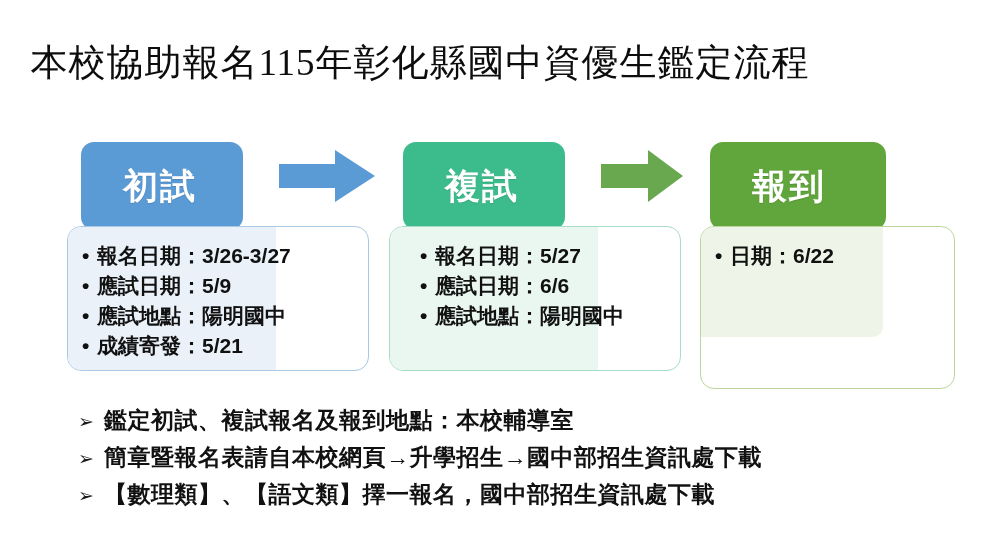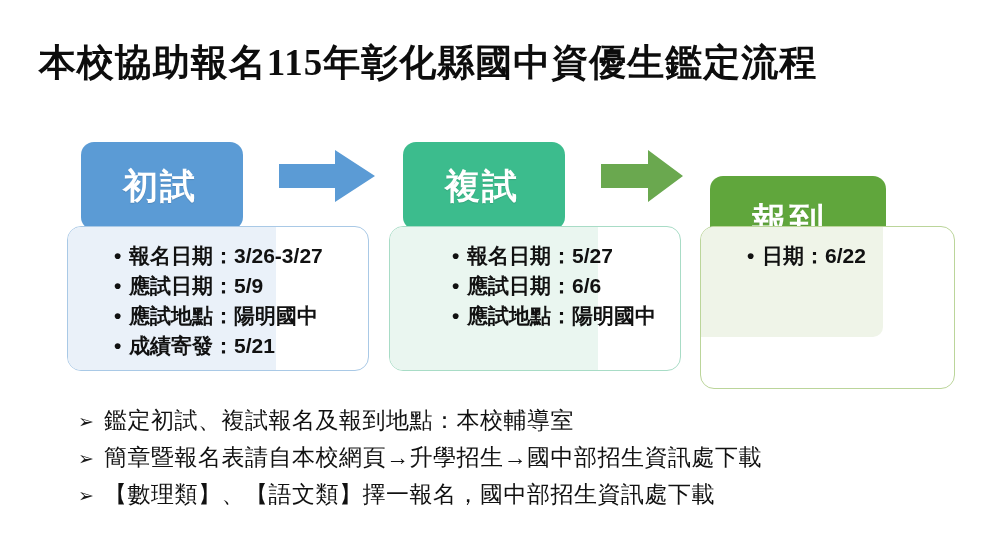--- a/index.html
+++ b/index.html
@@ -16,26 +16,26 @@
     position: relative;
     width: 1000px;
     height: 559px;
     background: #ffffff;
     overflow: hidden;
   }
 
   
   #title {
     position: absolute;
-    left: 16px;
+    left: 8px;
     top: 42px;
     width: 824px;
     text-align: center;
     font-family: "Liberation Serif", "DejaVu Serif", serif;
-    font-weight: bold;
+    font-weight: normal;
     font-size: 37px;
     letter-spacing: 1px;
     color: #0d0d0d;
     white-space: nowrap;
     line-height: 1.15;
   }
 
   
   .step {
     position: absolute;
@@ -81,21 +81,20 @@
     z-index: 2;
   }
   .step-list li {
     font-family: "Liberation Sans", "DejaVu Sans", sans-serif;
     font-weight: bold;
     font-size: 21px;
     line-height: 30px;
     color: #111111;
     white-space: nowrap;
     letter-spacing: 0px;
-    margin-left: 32px;
   }
   .step-list li .dot {
     display: inline-block;
     width: 15px;
     color: #111111;
   }
   .step-list li .red {
     color: #C00000;
   }
 
@@ -121,21 +120,21 @@
     flex: 0 0 auto;
     width: 26px;
     font-family: "DejaVu Sans", sans-serif;
     font-size: 19px;
     line-height: 34px;
     color: #1a1a1a;
   }
   .note-text {
     flex: 1 1 auto;
     font-family: "Liberation Serif", "DejaVu Serif", serif;
-    font-weight: normal;
+    font-weight: bold;
     font-size: 23px;
     line-height: 34px;
     color: #111111;
     white-space: nowrap;
     letter-spacing: 0.5px;
   }
 </style>
 </head>
 <body>
 
@@ -174,21 +173,21 @@
         <li><span class="dot">•</span><span>應試地點：陽明國中</span></li>
       </ul>
     </div>
   </div>
 
   <svg class="flow-arrow" style="left:601px; top:150px;" width="82" height="52" viewBox="0 0 82 52">
     <polygon points="0,14 47,14 47,0 82,26 47,52 47,38 0,38" fill="#6AA84F"></polygon>
   </svg>
 
   <div class="step">
-    <div class="step-header" style="left:710px; top:142px; width:176px; height:88px; background:#60A63C;margin-top:34px;">
+    <div class="step-header" style="left:710px; top:142px; width:176px; height:88px; background:#60A63C;">
       <span class="step-header-label">報到</span>
     </div>
     <div class="step-body" style="left:700px; top:226px; width:255px; height:163px; border:1.5px solid #BBD59A;">
       <div class="step-body-tint" style="background:#EFF4E8; width:182px; height:110px; border-radius:0 0 10px 0;"></div>
       <ul class="step-list">
         <li><span class="dot">•</span><span>日期：6/22</span></li>
       </ul>
     </div>
   </div>
 

